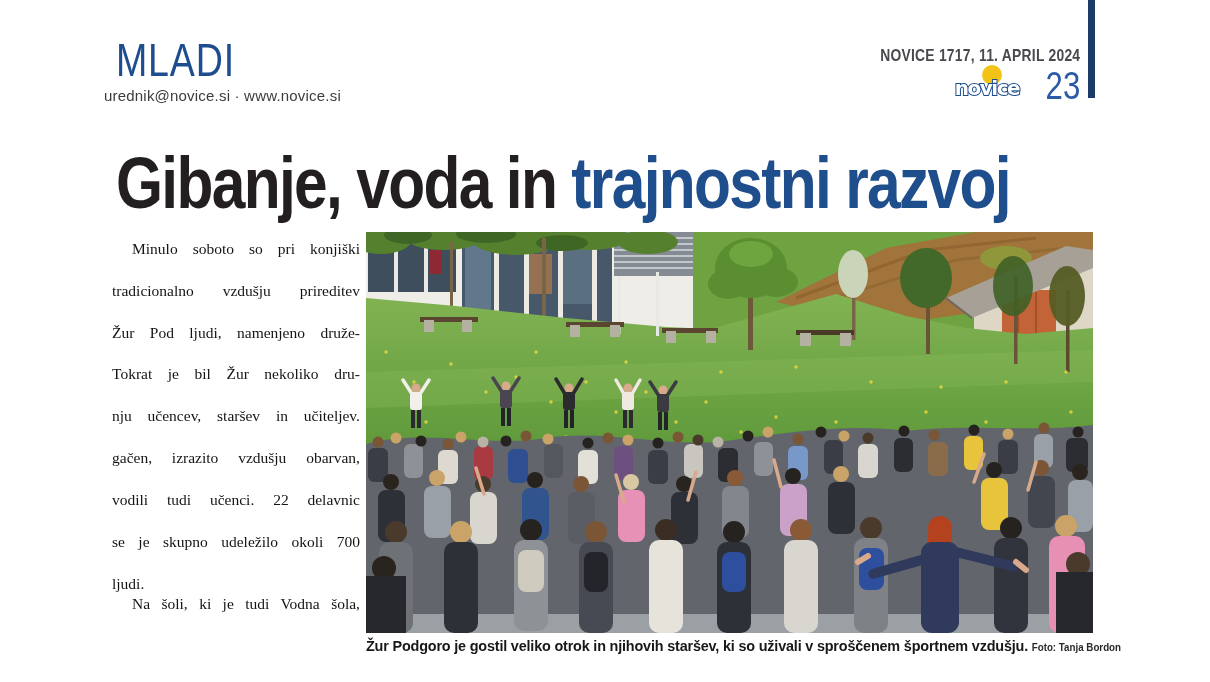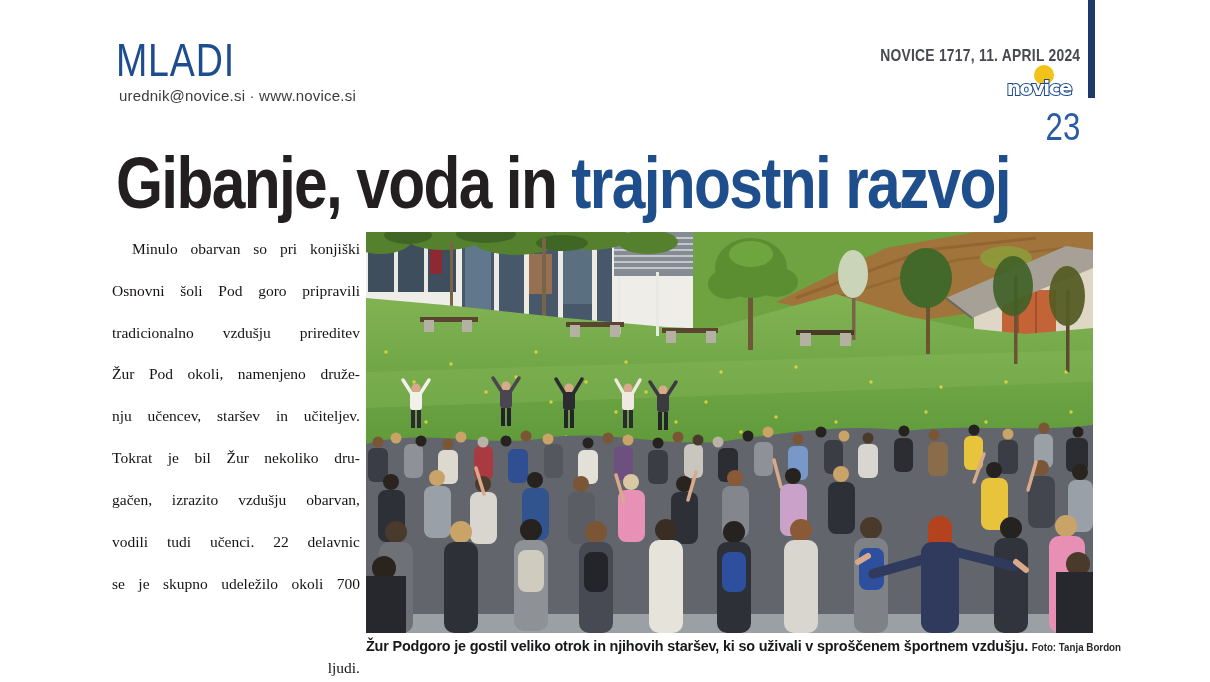--- a/index.html
+++ b/index.html
@@ -13,34 +13,34 @@
 
   
   #section-title{
     left:116px;top:36px;
     font-size:47px;font-weight:400;letter-spacing:1px;
     color:#1d4d8f;line-height:1;
     transform:scaleX(.8);transform-origin:left top;
     white-space:nowrap;
   }
   #contact-line{
-    left:119px;top:87px;
+    left:104px;top:87px;
     font-size:15px;color:#3c3c3c;letter-spacing:.2px;
     white-space:nowrap;
     text-align:right;
   }
   #issue-line{
     right:130px;top:46px;
     font-size:16.5px;font-weight:700;color:#47494e;
     transform:scaleX(.84);transform-origin:right top;
     white-space:nowrap;letter-spacing:.3px;
   }
   #logo-row{
     right:130px;top:64px;
-    display:flex;align-items:flex-end;gap:10px;flex-direction:column;
+    display:flex;align-items:flex-end;gap:10px;
   }
   #page-number{
     font-size:38px;font-weight:400;color:#2c5ba6;line-height:.82;
     transform:scaleX(.82);transform-origin:right bottom;
   }
   #corner-bar{
     left:1088px;top:0;width:7px;height:98px;background:#1c3b69;
   }
 
   
@@ -55,21 +55,21 @@
   
   #article-column{
     left:112px;top:239px;width:248px;
     font-family:"Liberation Serif",serif;
     font-size:15.5px;line-height:20.9px;color:#161413;
   }
   #article-column .para{margin:0;}
   #article-column .line{text-align:justify;}
   #article-column .line::after{content:"";display:inline-block;width:100%;height:0;}
   #article-column .line.first{text-indent:20px;}
-  #article-column .line.last{text-align:right;margin-top:43px;}
+  #article-column .line.last{text-align:left;}
   #article-column .line.last::after{content:none;}
 
   
   #photo-box{left:366px;top:232px;width:727px;height:401px;}
   #photo-box svg{display:block;}
 
   
   #caption-row{
     left:366px;top:637px;width:760px;
     transform:scaleX(.93);transform-origin:left top;
@@ -96,26 +96,25 @@
   </svg>
   <div id="page-number">23</div>
 </div>
 
 <div class="abs" id="corner-bar"></div>
 
 <div class="abs" id="headline"><span>Gibanje, voda in </span><span class="blue">trajnostni razvoj</span></div>
 
 <div class="abs" id="article-column">
     <div class="para">
-      <div class="line first">Minulo obarvan so pri konjiški</div>
-      <div class="line">Osnovni šoli Pod goro pripravili</div>
+      <div class="line first">Minulo soboto so pri konjiški</div>
       <div class="line">tradicionalno vzdušju prireditev</div>
-      <div class="line">Žur Pod okoli, namenjeno druže-</div>
+      <div class="line">Žur Pod ljudi, namenjeno druže-</div>
+      <div class="line">Tokrat je bil Žur nekoliko dru-</div>
       <div class="line">nju učencev, staršev in učiteljev.</div>
-      <div class="line">Tokrat je bil Žur nekoliko dru-</div>
       <div class="line">gačen, izrazito vzdušju obarvan,</div>
       <div class="line">vodili tudi učenci. 22 delavnic</div>
       <div class="line">se je skupno udeležilo okoli 700</div>
       <div class="line last">ljudi.</div>
     </div>
     <div class="para">
       <div class="line first">Na šoli, ki je tudi Vodna šola,</div>
     </div>
   </div>
 

